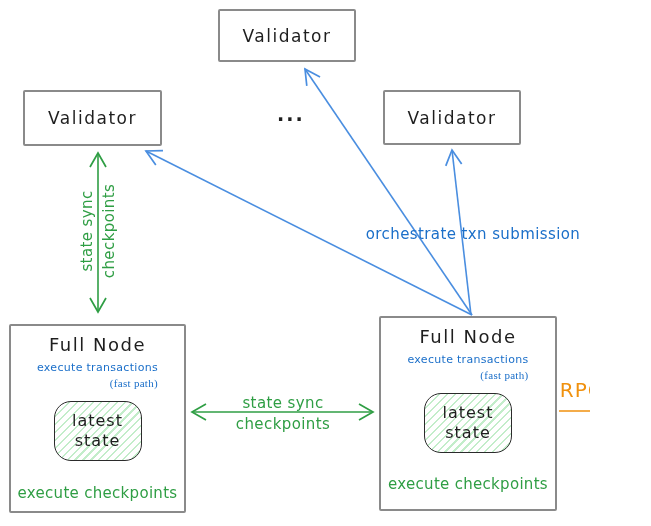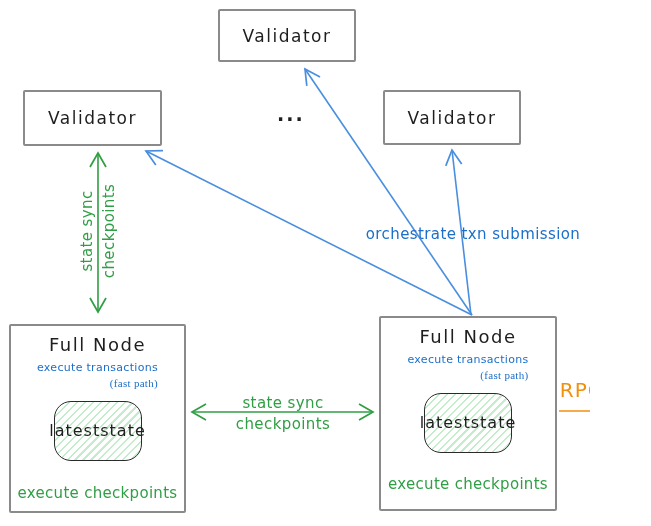--- a/index.html
+++ b/index.html
@@ -48,20 +48,21 @@
   .fn-blue .l1 { display: block; margin-top: 5px; }
   .fn-blue .l2 { display: block; font-family: Liberation Serif, serif; }
   .state-box {
     margin-top: 9px;
     box-sizing: border-box;
     width: 88px;
     height: 60px;
     border: 1.7px solid var(--state_border);
     border-radius: 17px;
     display: flex;
+    flex-direction: column;
     align-items: center;
     justify-content: center;
     font-size: 16px;
     line-height: 1.25;
     letter-spacing: 1px;
     color: var(--text_black);
     background: repeating-linear-gradient(135deg,
       #ffffff 0px, #ffffff 4px,
       var(--state_fill_line) 4px, var(--state_fill_line) 5.6px);
   }

